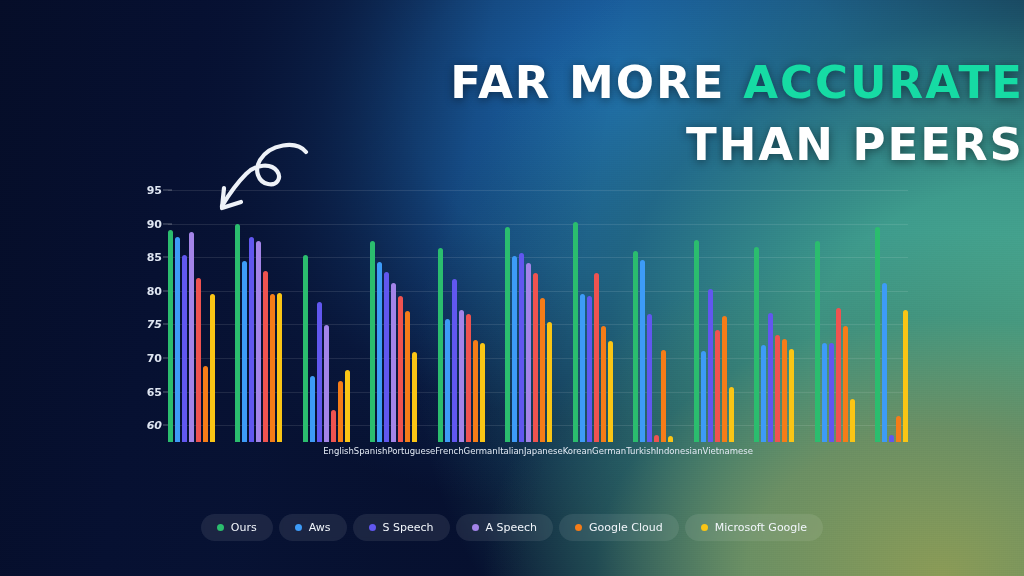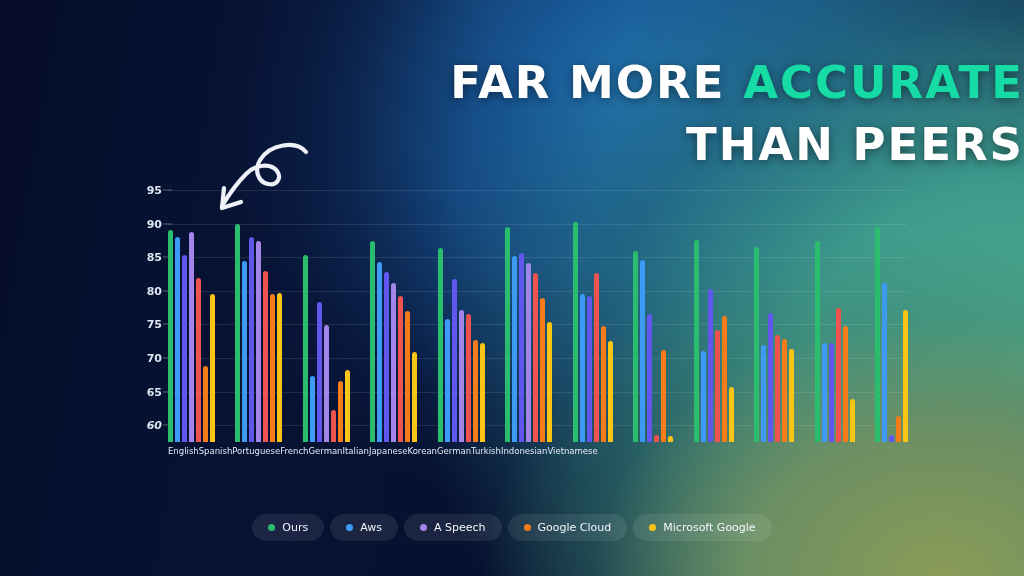--- a/index.html
+++ b/index.html
@@ -112,21 +112,21 @@
   .bar {
     width:5px;
     border-radius:3px 3px 0 0;
     min-height:0px;
   }
   .xlabels {
     position:absolute;
     left:50px; right:0;
     bottom:14px; height:20px;
     display:flex;
-    justify-content:flex-start;
+    justify-content:center;
   }
   .xlabel {
     font-size:8.5px;
     color:#e3eaf4;
     text-align:center;
     white-space:nowrap;
     font-family:"DejaVu Sans", sans-serif;
   }
   
   #legend {
@@ -195,21 +195,21 @@
           <div class="gridline" style="top: 3.84615%;"></div>
         </div>
       <div id="yaxis">
           <div class="ytick-dash" style="top: 93.5897%;"></div>
           <div class="ytick" style="top: 93.5897%; font-style: italic;">60</div>
           <div class="ytick-dash" style="top: 80.7692%;"></div>
           <div class="ytick" style="top: 80.7692%;">65</div>
           <div class="ytick-dash" style="top: 67.9487%;"></div>
           <div class="ytick" style="top: 67.9487%;">70</div>
           <div class="ytick-dash" style="top: 55.1282%;"></div>
-          <div class="ytick" style="top: 55.1282%;">75</div>
+          <div class="ytick" style="top: 55.1282%; font-style: italic;">75</div>
           <div class="ytick-dash" style="top: 42.3077%;"></div>
           <div class="ytick" style="top: 42.3077%;">80</div>
           <div class="ytick-dash" style="top: 29.4872%;"></div>
           <div class="ytick" style="top: 29.4872%;">85</div>
           <div class="ytick-dash" style="top: 16.6667%;"></div>
           <div class="ytick" style="top: 16.6667%;">90</div>
           <div class="ytick-dash" style="top: 3.84615%;"></div>
           <div class="ytick" style="top: 3.84615%;">95</div>
         </div>
       <div id="groups">
@@ -335,20 +335,24 @@
   <div id="legend">
       <div class="legend-pill">
         <span class="legend-dot" style="background: rgb(43, 189, 110);"></span>
         <span class="legend-label">Ours</span>
       </div>
       <div class="legend-pill">
         <span class="legend-dot" style="background: rgb(61, 155, 247);"></span>
         <span class="legend-label">Aws</span>
       </div>
       <div class="legend-pill">
+        <span class="legend-dot" style="background: rgb(97, 87, 239);"></span>
+        <span class="legend-label">S Speech</span>
+      </div>
+      <div class="legend-pill">
         <span class="legend-dot" style="background: rgb(163, 132, 232);"></span>
         <span class="legend-label">A Speech</span>
       </div>
       <div class="legend-pill">
         <span class="legend-dot" style="background: rgb(245, 124, 24);"></span>
         <span class="legend-label">Google Cloud</span>
       </div>
       <div class="legend-pill">
         <span class="legend-dot" style="background: rgb(250, 197, 21);"></span>
         <span class="legend-label">Microsoft Google</span>

